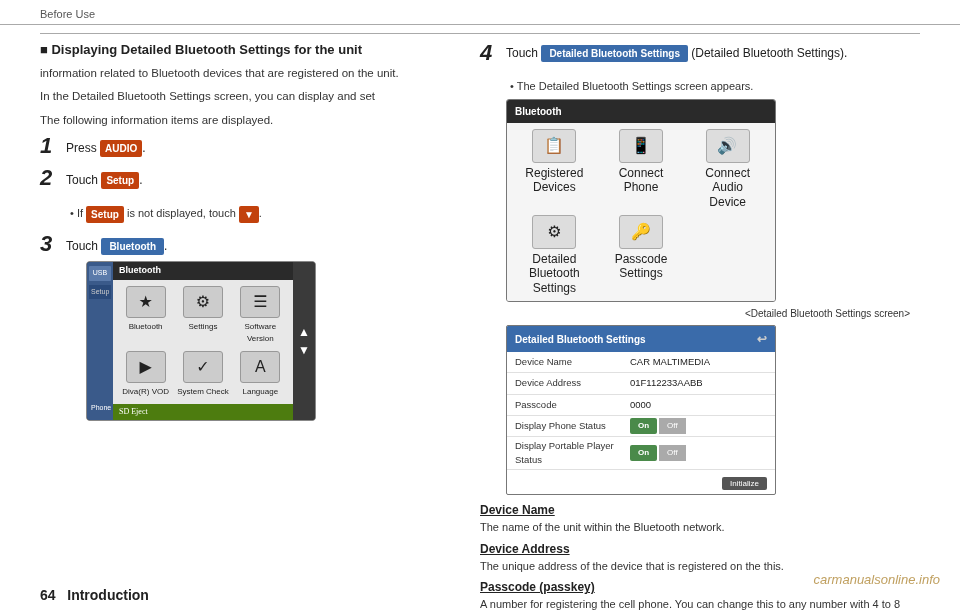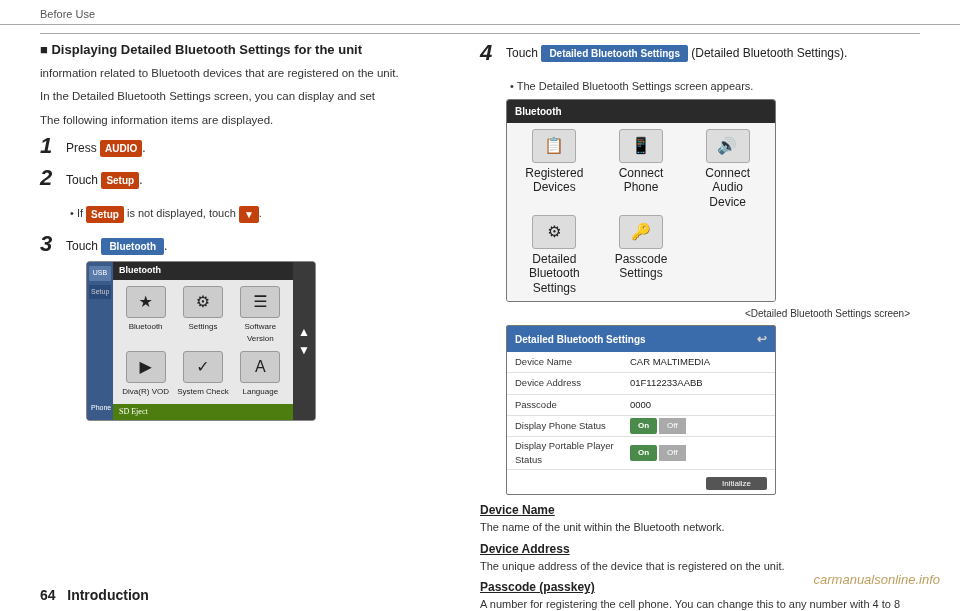--- a/index.html
+++ b/index.html
@@ -318,21 +318,21 @@
 
     .initialize-row {
       text-align: right;
       padding: 3px 8px;
     }
 
     .initialize-btn {
       background: #555;
       color: #fff;
       font-size: 8px;
-      padding: 2px 16px;
+      padding: 2px 8px;
       border-radius: 2px;
     }
 
     
     .info-section {
       margin-top: 8px;
     }
 
     .info-title {
       font-size: 12px;
@@ -564,21 +564,21 @@
       </div>
     </div>
 
     <div class="info-section">
       <div>
         <div class="info-title">Device Name</div>
         <div class="info-body">The name of the unit within the Bluetooth network.</div>
       </div>
       <div>
         <div class="info-title">Device Address</div>
-        <div class="info-body">The unique address of the device that is registered on the unit.</div>
+        <div class="info-body">The unique address of the device that is registered on the this.</div>
       </div>
       <div>
         <div class="info-title">Passcode (passkey)</div>
         <div class="info-body">A number for registering the cell phone. You can change this to any number with 4 to 8 digits. (See Page 65.)</div>
       </div>
     </div>
 
   </div>
 </div>
 

